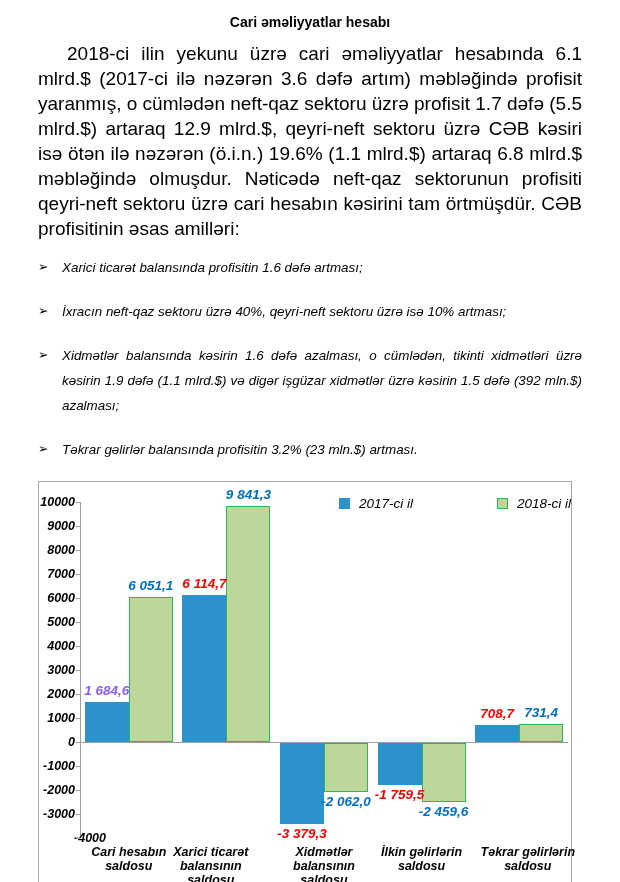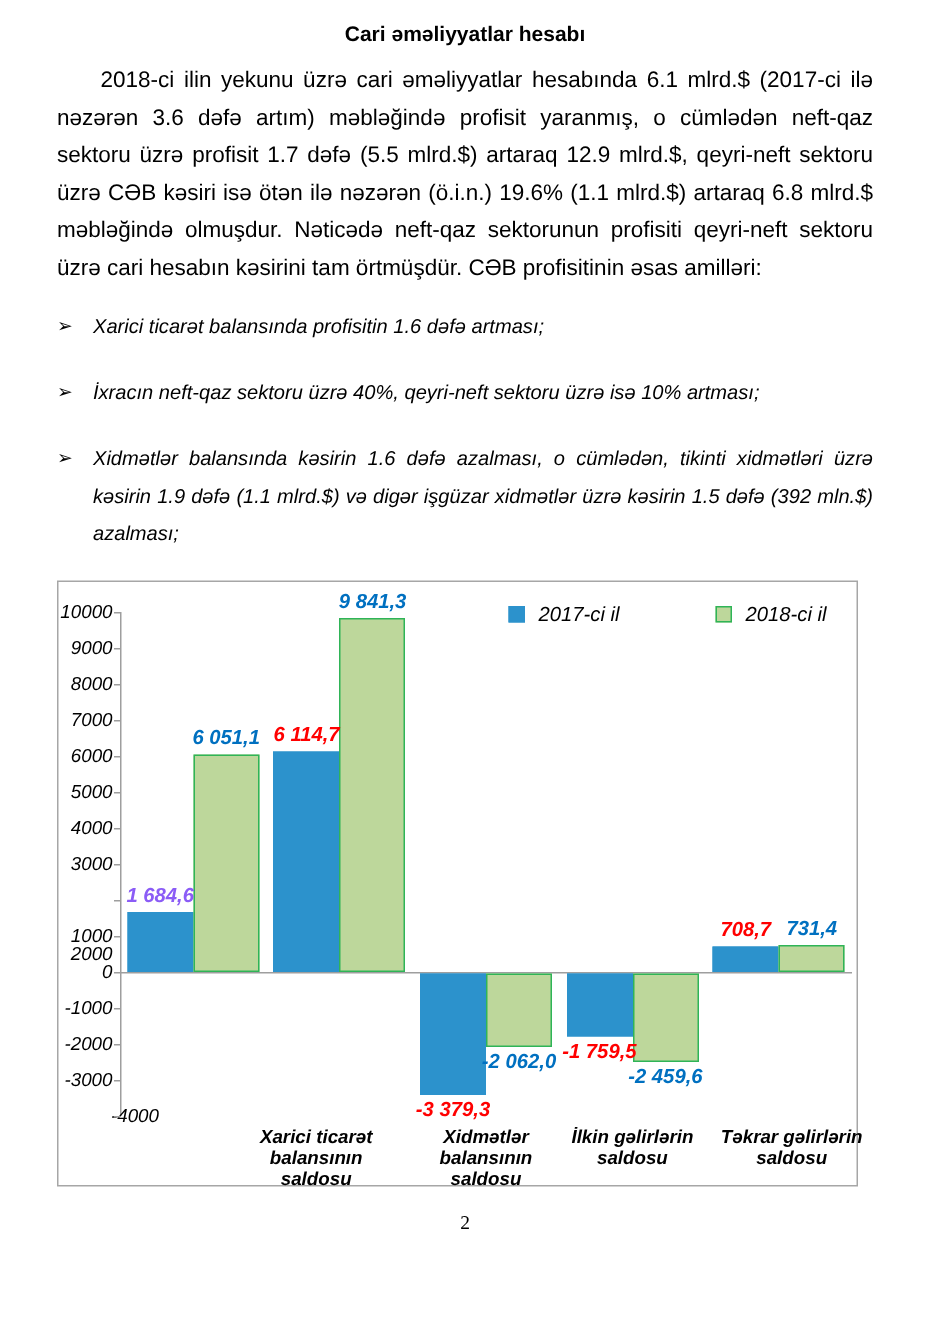--- a/index.html
+++ b/index.html
@@ -10,21 +10,21 @@
     color: #000;
     position: relative;
     overflow: hidden;
   }
   .page { padding: 14px 38px 0 38px; }
 
   .title { font-size: 14px; font-weight: bold; text-align: center; }
 
   .par {
     margin-top: 11px;
-    font-size: 15px; line-height: 25px;
+    font-size: 19px; line-height: 25px;
     text-align: justify; text-indent: 29px;
   }
 
   ul.bullets { list-style: none; margin-top: 14px; }
   ul.bullets li {
     position: relative;
     padding-left: 24px;
     margin-bottom: 19px;
     font-style: italic; font-size: 13.4px; line-height: 25px;
     text-align: justify;
@@ -33,26 +33,26 @@
 
   .units { text-align: right; font-style: italic; font-size: 13px; margin-top: 1px; padding-right: 2px; height: 18px; }
 
   .chart-frame {
     position: relative;
     width: 534px; height: 404px;
     border: 1px solid #a6a6a6;
     background: #fff;
     margin-top: 1px;
   }
-  .legend { position: absolute; top: 14px; left: 300px; display: flex; gap: 64px; align-items: center; }
+  .legend { position: absolute; top: 14px; left: 300px; display: flex; gap: 84px; align-items: center; }
   .legend-item { display: flex; align-items: center; gap: 9px; }
   .swatch { width: 11px; height: 11px; flex: 0 0 auto; }
   .legend-label { font-style: italic; font-size: 13.5px; white-space: nowrap; }
 
-  .ylab { position: absolute; left: 0; width: 36px; text-align: right; font-style: italic; font-size: 12.5px; height: 16px; line-height: 16px; }
+  .ylab { position: absolute; left: 0; width: 36px; text-align: right; font-style: italic; font-size: 12.5px; height: 16px; line-height: 16px; font-weight: bold; }
   .ytickmark { position: absolute; width: 4px; height: 1px; background: #9e9e9e; }
   .yaxis { position: absolute; width: 1px; background: #9e9e9e; }
   .zeroline { position: absolute; height: 1px; background: #9e9e9e; }
 
   .bar { position: absolute; }
   .vlabel { position: absolute; font-weight: bold; font-style: italic; font-size: 13.5px; white-space: nowrap; transform: translateX(-50%); }
   .cat { position: absolute; text-align: center; font-weight: bold; font-style: italic; font-size: 12.5px; line-height: 14px; }
 
   .pagenum { text-align: center; font-family: "Liberation Serif", serif; font-size: 13px; margin-top: 16px; }
 </style>
@@ -62,21 +62,21 @@
 <div class="page">
 
   <div class="title">Cari əməliyyatlar hesabı</div>
 
   <div class="par">2018-ci ilin yekunu üzrə cari əməliyyatlar hesabında 6.1 mlrd.$ (2017-ci ilə nəzərən 3.6 dəfə artım) məbləğində profisit yaranmış, o cümlədən neft-qaz sektoru üzrə profisit 1.7 dəfə (5.5 mlrd.$) artaraq 12.9 mlrd.$, qeyri-neft sektoru üzrə CƏB kəsiri isə ötən ilə nəzərən (ö.i.n.) 19.6% (1.1 mlrd.$) artaraq 6.8 mlrd.$ məbləğində olmuşdur. Nəticədə neft-qaz sektorunun profisiti qeyri-neft sektoru üzrə cari hesabın kəsirini tam örtmüşdür. CƏB profisitinin əsas amilləri:</div>
 
   <ul class="bullets" id="bullet-list">
       <li><span class="marker">➢</span><span>Xarici ticarət balansında profisitin 1.6 dəfə artması;</span></li>
       <li><span class="marker">➢</span><span>İxracın neft-qaz sektoru üzrə 40%, qeyri-neft sektoru üzrə isə 10% artması;</span></li>
       <li><span class="marker">➢</span><span>Xidmətlər balansında kəsirin 1.6 dəfə azalması, o cümlədən, tikinti xidmətləri üzrə kəsirin 1.9 dəfə (1.1 mlrd.$) və digər işgüzar xidmətlər üzrə kəsirin 1.5 dəfə (392 mln.$) azalması;</span></li>
-      <li><span class="marker">➢</span></li>
+      <li><span class="marker">➢</span><span>Təkrar gəlirlər balansında profisitin 3.2% (23 mln.$) artması.</span></li>
     </ul>
 
 
   <div class="chart-frame" id="chart-frame">
     <div class="legend">
       <div class="legend-item">
         <span class="swatch" id="swatch-0" style="background: rgb(44, 146, 204); border: 1px solid rgb(44, 146, 204);"></span>
         <span class="legend-label">2017-ci il</span>
       </div>
       <div class="legend-item">
@@ -94,39 +94,40 @@
       <div class="ylab" style="top: 84px;">7000</div>
       <div class="ytickmark" style="left: 37px; top: 92px;"></div>
       <div class="ylab" style="top: 108px;">6000</div>
       <div class="ytickmark" style="left: 37px; top: 116px;"></div>
       <div class="ylab" style="top: 132px;">5000</div>
       <div class="ytickmark" style="left: 37px; top: 140px;"></div>
       <div class="ylab" style="top: 156px;">4000</div>
       <div class="ytickmark" style="left: 37px; top: 164px;"></div>
       <div class="ylab" style="top: 180px;">3000</div>
       <div class="ytickmark" style="left: 37px; top: 188px;"></div>
-      <div class="ylab" style="top: 204px; margin-top: 36px;">2000</div>
+      <div class="ylab" style="top: 204px;">2000</div>
       <div class="ytickmark" style="left: 37px; top: 212px;"></div>
       <div class="ylab" style="top: 228px;">1000</div>
       <div class="ytickmark" style="left: 37px; top: 236px;"></div>
       <div class="ylab" style="top: 252px;">0</div>
       <div class="ytickmark" style="left: 37px; top: 260px;"></div>
       <div class="ylab" style="top: 276px;">-1000</div>
       <div class="ytickmark" style="left: 37px; top: 284px;"></div>
       <div class="ylab" style="top: 300px;">-2000</div>
       <div class="ytickmark" style="left: 37px; top: 308px;"></div>
       <div class="ylab" style="top: 324px;">-3000</div>
       <div class="ytickmark" style="left: 37px; top: 332px;"></div>
       <div class="ylab" style="top: 348px; margin-left: 31px;">-4000</div>
       <div class="ytickmark" style="left: 37px; top: 356px;"></div>
       <div class="zeroline" style="left: 41px; top: 260px; width: 488px;"></div>
       <div class="bar" style="left: 45.8px; width: 44px; background: rgb(44, 146, 204); border: 1px solid rgb(44, 146, 204); top: 219.57px; height: 40.4304px;"></div>
       <div class="vlabel" style="color: #8b5cf6; left: 67.8px; top: 200.57px; z-index: 3;">1 684,6</div>
       <div class="bar" style="left: 89.8px; width: 44px; background: rgb(189, 215, 155); border: 1px solid rgb(47, 180, 87); top: 114.774px; height: 145.226px;"></div>
       <div class="vlabel" style="color: rgb(0, 112, 192); left: 111.8px; top: 95.7736px; z-index: 3;">6 051,1</div>
+      <div class="cat" style="left: 41px; width: 97.6px; top: 363px;">Cari hesabın saldosu</div>
       <div class="bar" style="left: 143.4px; width: 44px; background: rgb(44, 146, 204); border: 1px solid rgb(44, 146, 204); top: 113.247px; height: 146.753px;"></div>
       <div class="vlabel" style="color: rgb(255, 0, 0); left: 165.4px; top: 94.2472px; z-index: 3;">6 114,7</div>
       <div class="bar" style="left: 187.4px; width: 44px; background: rgb(189, 215, 155); border: 1px solid rgb(47, 180, 87); top: 23.8088px; height: 236.191px;"></div>
       <div class="vlabel" style="color: rgb(0, 112, 192); left: 209.4px; top: 4.8088px; z-index: 3;">9 841,3</div>
       <div class="cat" style="left: 123px; width: 97.6px; top: 363px;">Xarici ticarət balansının saldosu</div>
       <div class="bar" style="left: 241px; width: 44px; background: rgb(44, 146, 204); border: 1px solid rgb(44, 146, 204); top: 261px; height: 81.1032px;"></div>
       <div class="vlabel" style="color: rgb(255, 0, 0); left: 263px; top: 344.103px; z-index: 3;">-3 379,3</div>
       <div class="bar" style="left: 285px; width: 44px; background: rgb(189, 215, 155); border: 1px solid rgb(47, 180, 87); top: 261px; height: 49.488px;"></div>
       <div class="vlabel" style="color: rgb(0, 112, 192); left: 307px; top: 312.488px; z-index: 3;">-2 062,0</div>
       <div class="cat" style="left: 236.2px; width: 97.6px; top: 363px;">Xidmətlər balansının saldosu</div>

